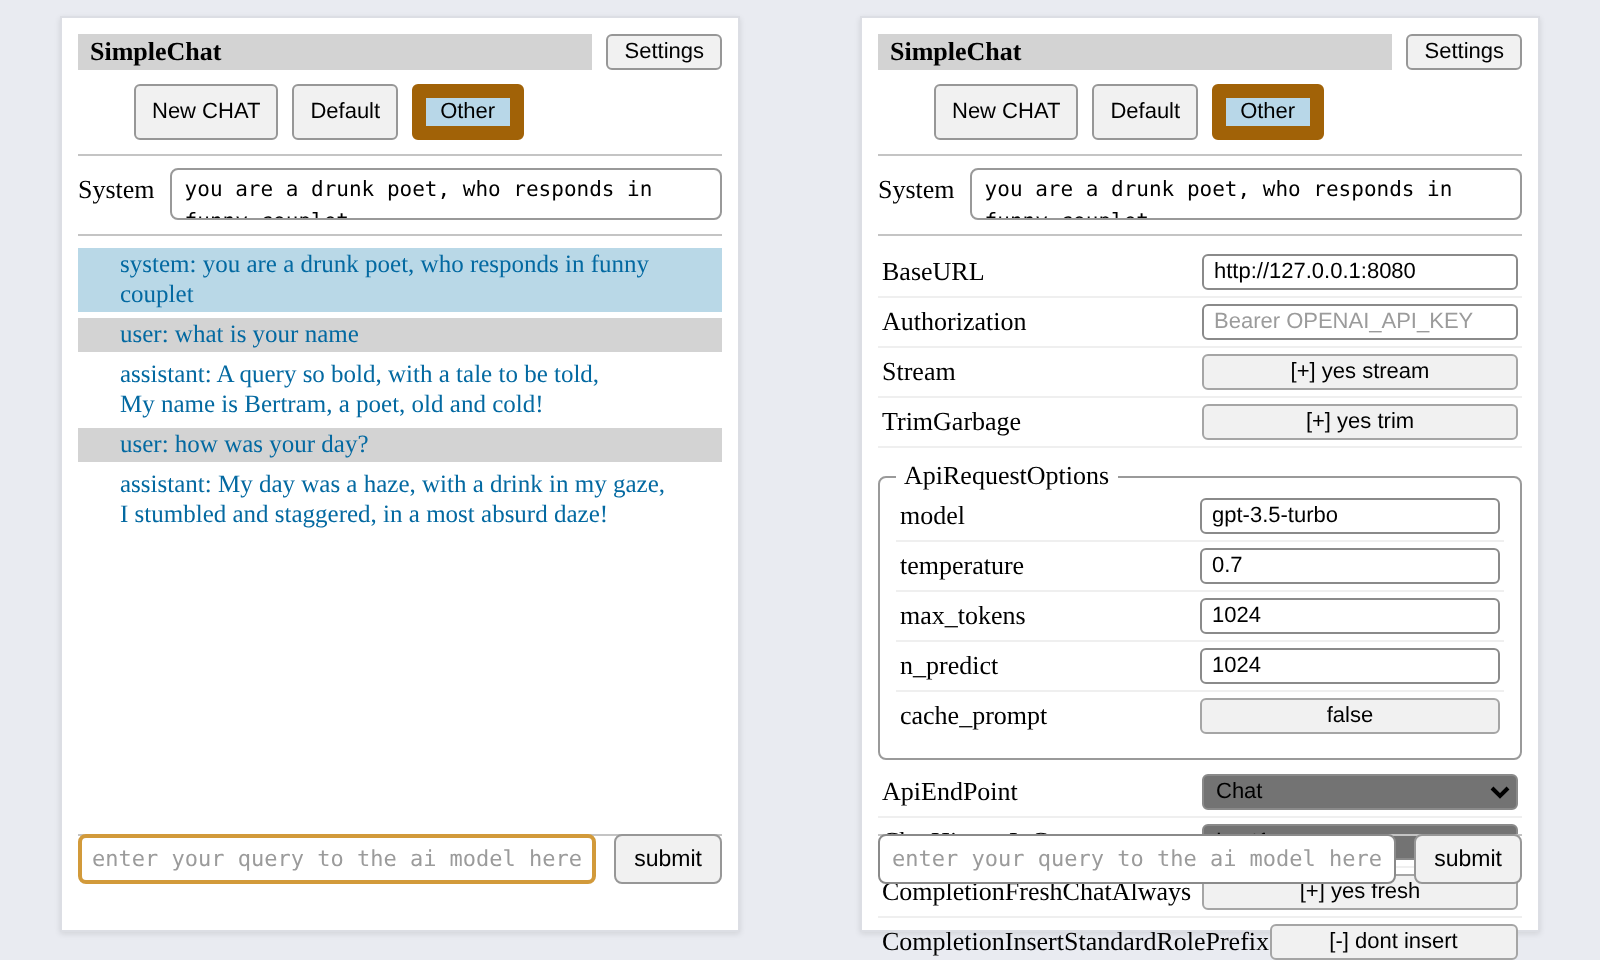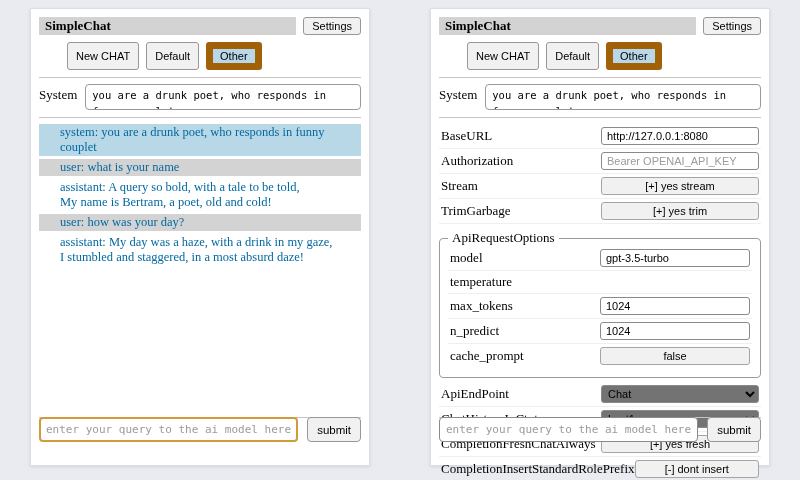--- a/index.html
+++ b/index.html
@@ -227,20 +227,21 @@
     </div>
 
     <fieldset class="api-options">
       <legend>ApiRequestOptions</legend>
       <div class="srow">
         <span>model</span>
         <input type="text" class="sctrl" value="gpt-3.5-turbo" style="">
       </div>
       <div class="srow">
         <span>temperature</span>
+        <input type="text" class="sctrl" value="0.7" style="">
       </div>
       <div class="srow">
         <span>max_tokens</span>
         <input type="text" class="sctrl" value="1024" style="">
       </div>
       <div class="srow">
         <span>n_predict</span>
         <input type="text" class="sctrl" value="1024" style="">
       </div>
       <div class="srow" style="border-bottom:none">

